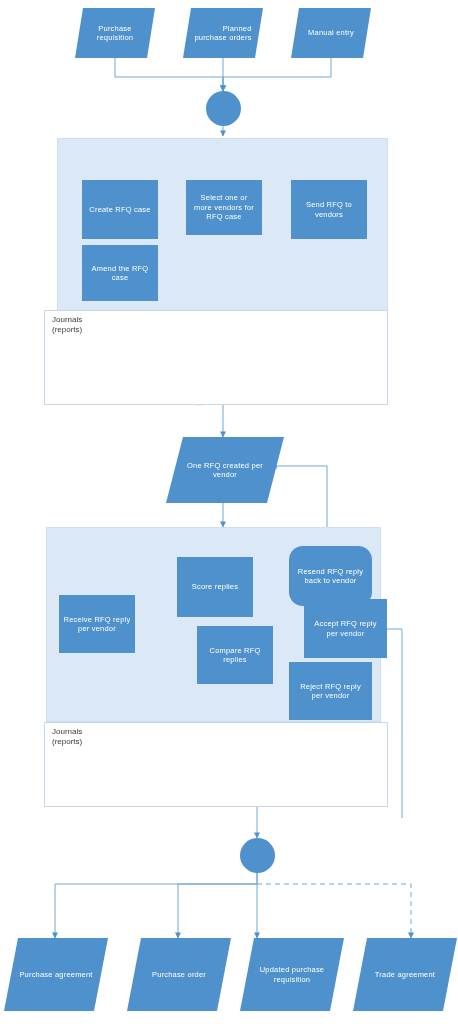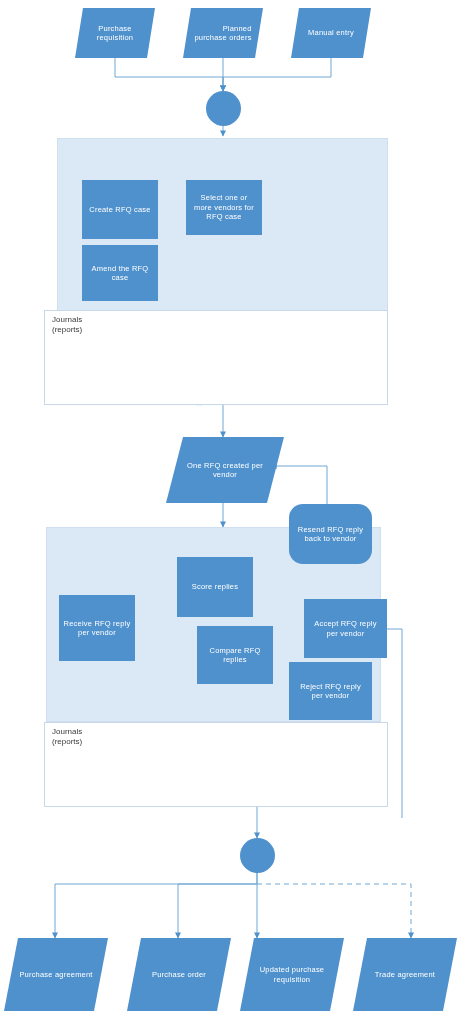--- a/index.html
+++ b/index.html
@@ -88,40 +88,42 @@
   <div class="node" style="left:291px;top:8px;width:80px;height:50px;font-size:7.5px;white-space:pre-line;">Manual entry</div>
 
   <div class="circ" style="left:206px;top:91px;width:35px;height:35px;"></div>
 
   <div class="panel" style="left:57px;top:138px;width:331px;height:267px;"></div>
 
   <div class="node rect" style="left:82px;top:180px;width:76px;height:59px;font-size:7.5px;white-space:pre-line;">Create RFQ case</div>
   <div class="node rect" style="left:186px;top:180px;width:76px;height:55px;font-size:7.5px;white-space:pre-line;">Select one or
 more vendors for
 RFQ case</div>
+  <div class="node rect" style="left:291px;top:180px;width:76px;height:59px;font-size:7.5px;white-space:pre-line;">Send RFQ to
+vendors</div>
   <div class="node rect" style="left:82px;top:245px;width:76px;height:56px;font-size:7.5px;white-space:pre-line;">Amend the RFQ
 case</div>
 
   <div class="journal-box" style="left:44px;top:310px;width:344px;height:95px;"></div>
   <div class="jlabel" style="left:52px;top:315px;font-size:8px;">Journals
 (reports)</div>
   <div class="doclabel" style="left:146px;top:365px;width:85px;font-size:6.5px;">Sent RFQ</div>
   <div class="doclabel" style="left:277px;top:363px;width:57px;font-size:5.5px;">RFQ reply sheet</div>
 
   <div class="node" style="left:170px;top:437px;width:110px;height:66px;font-size:7.5px;white-space:pre-line;">One RFQ created per
 vendor</div>
 
   <div class="panel" style="left:46px;top:527px;width:335px;height:195px;"></div>
 
-  <div class="node rect" style="left:59px;top:595px;width:76px;height:66px;font-size:7.5px;white-space:pre-line;">Receive RFQ reply
+  <div class="node rect" style="left:59px;top:595px;width:76px;height:58px;font-size:7.5px;white-space:pre-line;">Receive RFQ reply
 per vendor</div>
   <div class="node rect" style="left:177px;top:557px;width:76px;height:60px;font-size:7.5px;white-space:pre-line;">Score replies</div>
   <div class="node rect" style="left:177px;top:626px;width:76px;height:58px;font-size:7.5px;white-space:pre-line;margin-left:20px;">Compare RFQ
 replies</div>
-  <div class="node rect" style="left:289px;top:504px;width:83px;height:60px;font-size:7.5px;white-space:pre-line;border-radius:14px;">Resend RFQ reply
+  <div class="node rect" style="left:289px;top:546px;width:83px;height:60px;font-size:7.5px;white-space:pre-line;border-radius:14px;">Resend RFQ reply
 back to vendor</div>
   <div class="node rect" style="left:304px;top:599px;width:83px;height:59px;font-size:7.5px;white-space:pre-line;">Accept RFQ reply
 per vendor</div>
   <div class="node rect" style="left:289px;top:662px;width:83px;height:58px;font-size:7.5px;white-space:pre-line;">Reject RFQ reply
 per vendor</div>
 
   <div class="journal-box" style="left:44px;top:722px;width:344px;height:85px;"></div>
   <div class="jlabel" style="left:52px;top:727px;font-size:8px;">Journals
 (reports)</div>
   <div class="doclabel" style="left:84px;top:758px;width:56px;font-size:6px;">Return RFQ</div>

